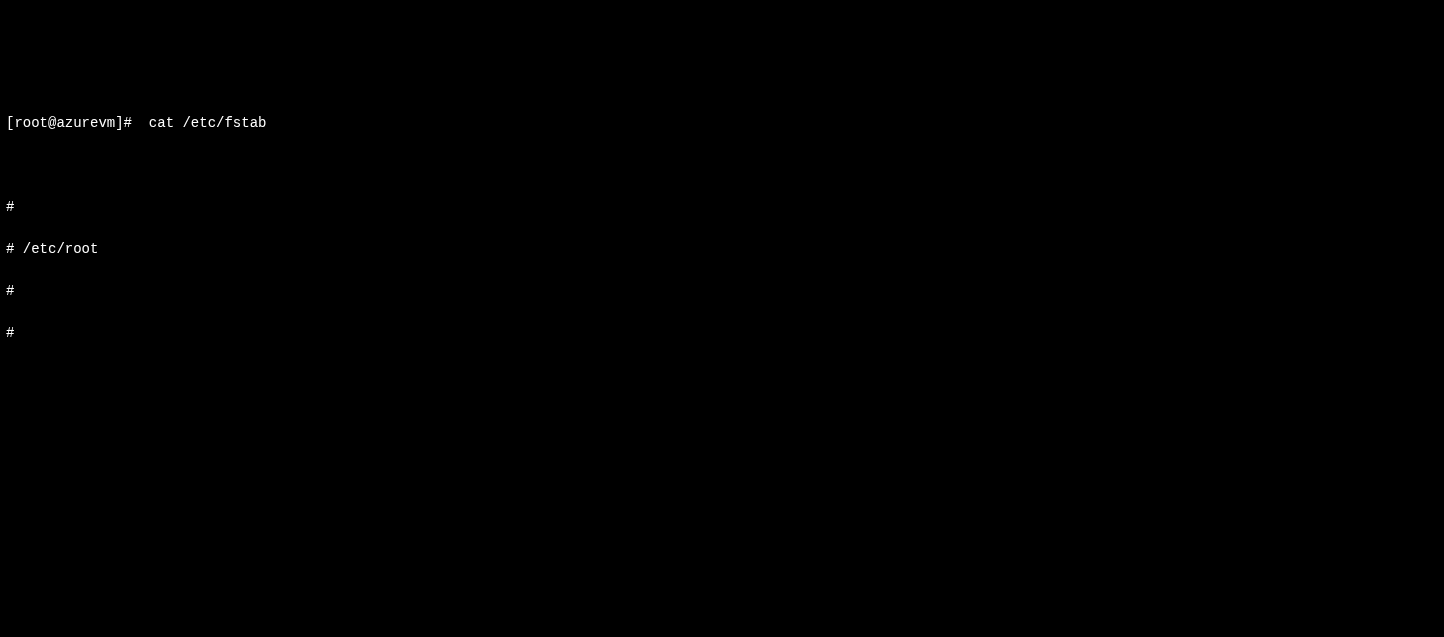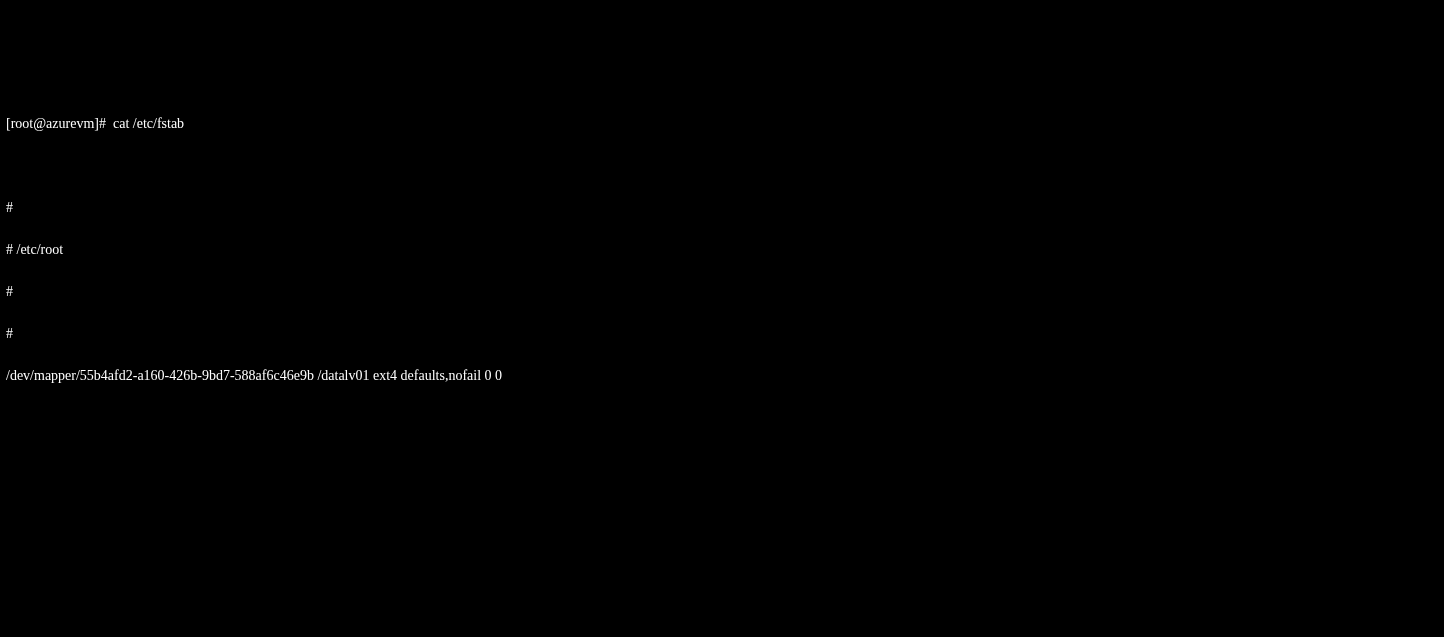--- a/index.html
+++ b/index.html
@@ -6,35 +6,34 @@
     body {
       background: #000;
       color: #fff;
       font-family: "Consolas", "Courier New", monospace;
       font-size: 14px;
       line-height: 1.5;
       padding: 8px 6px;
       white-space: pre;
     }
     .terminal { display: block; }
-    .line { display: block; min-height: 1.5em; font-family: Liberation Serif, serif; }
+    .line { display: block; min-height: 1.5em; }
   </style>
 </head>
 <body>
 
 
 
 <div class="terminal">
 <span class="line"><span>[root@azurevm]#</span>  <span>cat /etc/fstab</span></span>
 <span class="line"> </span>
 <span class="line">#</span>
 <span class="line"># /etc/root</span>
 <span class="line">#</span>
 <span class="line">#</span>
-<span class="line">/dev/mapper/55b4afd2-a160-426b-9bd7-588af6c46e9b /datalv01 ext4 defaults,nofail 0 0</span>
 
 
 
 
 
 
 
 
 
 

